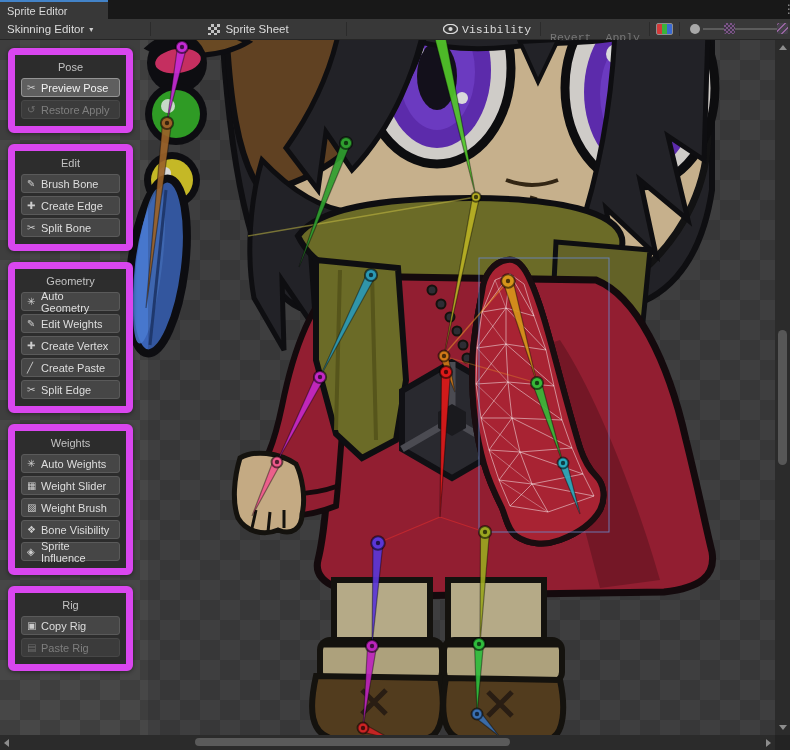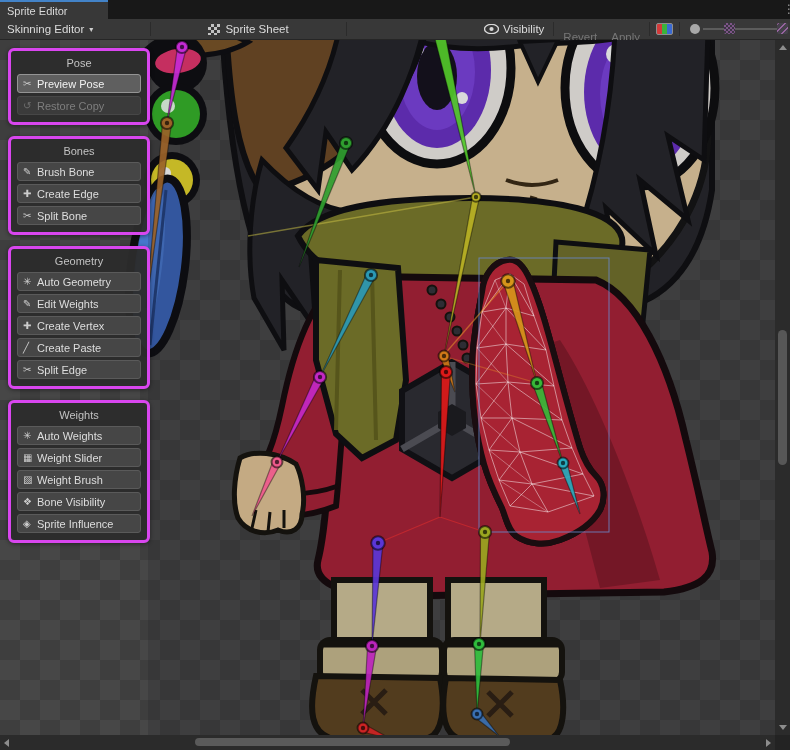--- a/index.html
+++ b/index.html
@@ -9,21 +9,21 @@
   
   .tabbar{position:absolute;left:0;top:0;width:790px;height:23px;background:#181818;padding-left:11px;}
   .tab{position:absolute;left:0;top:0;width:108px;height:19px;background:#383838;
        border-top:2px solid var(--accent,#4383c8);box-sizing:border-box;
        font-size:11px;color:#d9d9d9;display:flex;align-items:center;padding-left:7px;}
   .overflow-menu{position:absolute;right:6px;top:1px;font-size:12px;color:#9a9a9a;line-height:17px;}
   
   .toolbar{position:absolute;left:0;top:19px;width:790px;height:21px;background:#383838;
            border-bottom:1px solid #262626;box-sizing:border-box;font-size:11.5px;color:#dcdcdc;}
   .tb-left{position:absolute;left:0;top:0;height:20px;display:flex;align-items:center;gap:48px;}
-  .tb-right{position:absolute;right:2px;top:0;height:20px;display:flex;align-items:center;}
+  .tb-right{position:absolute;right:2px;top:0;height:20px;display:flex;align-items:center;font-family:Liberation Mono, monospace;}
   .tb-btn{display:flex;align-items:center;height:20px;padding:0 7px;cursor:default;white-space:nowrap;}
   .tb-btn .arrow{font-size:8px;margin-left:5px;color:#cfcfcf;}
   .tb-sep{width:1px;height:14px;background:#2b2b2b;margin:0 2px;}
   .dim{color:#767676;margin-top:16px;}
   .ss-icon{width:12px;height:11px;margin-right:5px;
      background:repeating-conic-gradient(#c2c2c2 0% 25%,transparent 0% 50%) 0 0/6px 6px;}
   .eye-icon{margin-right:4px;display:inline-block;}
   .rgb-icon{width:17px;height:12px;border:1px solid #8e8e8e;border-radius:2px;box-sizing:border-box;
      background:linear-gradient(90deg,#d23a3a 0 34%,#3bb43b 34% 67%,#3a6ad2 67%);margin:0 4px;}
   .vis-slider{width:100px;height:20px;position:relative;margin-left:6px;}
@@ -32,22 +32,22 @@
   .vis-icon-a{position:absolute;left:36px;top:4px;width:11px;height:11px;border-radius:2px;
      background:repeating-conic-gradient(#7e5588 0% 25%,#3b3642 0% 50%) 0 0/4px 4px;}
   .vis-icon-b{position:absolute;right:0;top:4px;width:11px;height:11px;border-radius:2px;
      background:repeating-linear-gradient(135deg,#96639e 0 2px,#45414b 2px 5px);}
   
   .canvas{position:absolute;left:0;top:40px;width:775px;height:695px;overflow:hidden;
      background:repeating-conic-gradient(#474747 0% 25%,#3e3e3e 0% 50%) 0 0/40px 40px;}
   .canvas svg{position:absolute;left:0;top:0;}
   
   .panels{position:absolute;left:8px;top:48px;width:125px;}
-  .tool-group{width:142px;box-sizing:border-box;background:rgba(44,44,44,0.96);
-     border:3px solid #d946ef;border-radius:6px;padding:4px 6px 7px;margin-bottom:11px;
+  .tool-group{width:125px;box-sizing:border-box;background:rgba(44,44,44,0.96);
+     border:7px solid #d946ef;border-radius:6px;padding:4px 6px 7px;margin-bottom:11px;
      box-shadow:0 1px 4px rgba(0,0,0,.45);}
   .tool-group .title{height:16px;line-height:16px;text-align:center;font-size:11px;color:#c2c2c2;}
   .tool-btn{height:19px;margin-top:3px;background:#464646;border:1px solid #5a5a5a;border-radius:3px;
      display:flex;align-items:center;padding:0 5px;font-size:11px;color:#dedede;cursor:default;box-sizing:border-box;}
   .tool-btn .icn{width:14px;font-size:10px;color:#cccccc;flex:0 0 14px;text-align:left;}
   .tool-btn.active{background:#5f5f5f;border-color:#949494;color:#f2f2f2;}
   .tool-btn.disabled{background:#3b3b3b;border-color:#474747;color:#7e7e7e;}
   .tool-btn.disabled .icn{color:#6e6e6e;}
   
   .vscroll{position:absolute;right:0;top:40px;width:15px;height:695px;background:#2b2b2b;}
@@ -394,25 +394,25 @@
 
 <div class="panels" id="panels">
     <div class="tool-group">
       <div class="title">Pose</div>
       <div class="tool-btn active">
         <span class="icn">✂</span>
         <span>Preview Pose</span>
       </div>
       <div class="tool-btn disabled">
         <span class="icn">↺</span>
-        <span>Restore Copy</span>
+        <span>Restore Apply</span>
       </div>
     </div>
     <div class="tool-group">
-      <div class="title">Bones</div>
+      <div class="title">Edit</div>
       <div class="tool-btn">
         <span class="icn">✎</span>
         <span>Brush Bone</span>
       </div>
       <div class="tool-btn">
         <span class="icn">✚</span>
         <span>Create Edge</span>
       </div>
       <div class="tool-btn">
         <span class="icn">✂</span>
@@ -456,20 +456,31 @@
         <span class="icn">▨</span>
         <span>Weight Brush</span>
       </div>
       <div class="tool-btn">
         <span class="icn">❖</span>
         <span>Bone Visibility</span>
       </div>
       <div class="tool-btn">
         <span class="icn">◈</span>
         <span>Sprite Influence</span>
+      </div>
+    </div>
+    <div class="tool-group">
+      <div class="title">Rig</div>
+      <div class="tool-btn">
+        <span class="icn">▣</span>
+        <span>Copy Rig</span>
+      </div>
+      <div class="tool-btn disabled">
+        <span class="icn">▤</span>
+        <span>Paste Rig</span>
       </div>
     </div>
   </div>
 
 <div class="vscroll">
   <div class="arr up"></div>
   <div class="vthumb"></div>
   <div class="arr down"></div>
 </div>
 <div class="hscroll">

